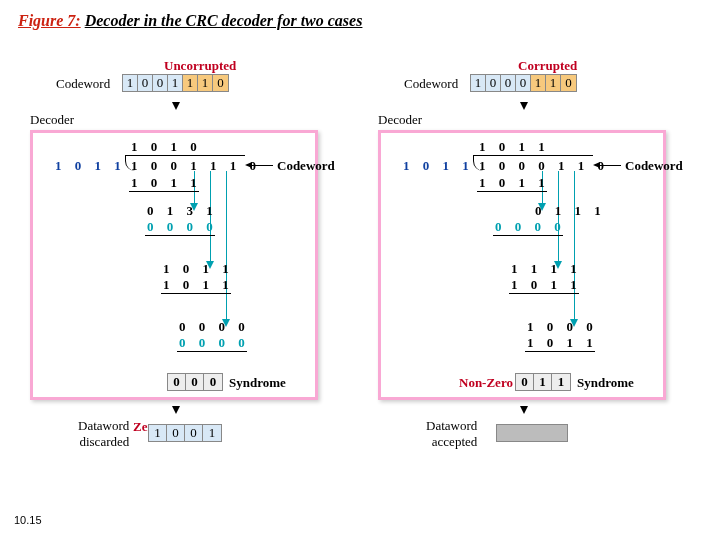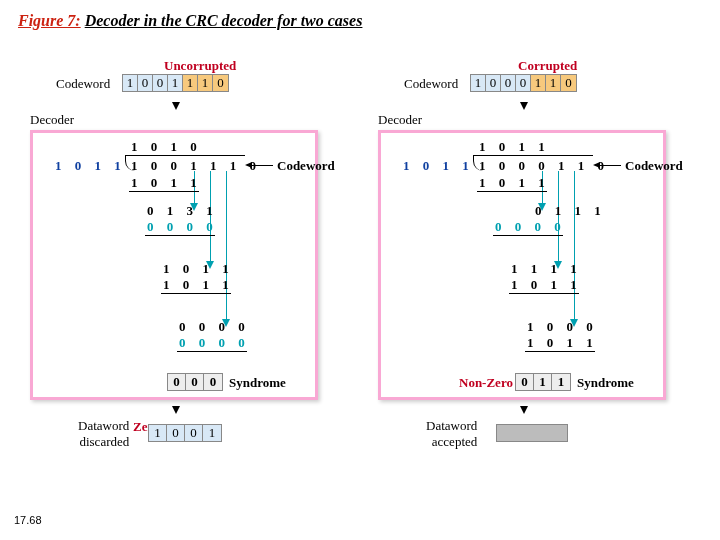--- a/index.html
+++ b/index.html
@@ -193,13 +193,13 @@
   <div class="arrow-dn" style="left:142px; top:348px;"></div>
   <div class="lbl" style="left:48px; top:360px; text-align:right;">
     <div>Dataword</div>
     <div>accepted</div>
   </div>
   <div class="lbl" style="left:118px; top:366px;">
     <span class="emptybox"></span>
   </div>
 </div>
 
-<div class="footer">17.68</div>
+<div class="footer">10.15</div>
 
 </body></html>

